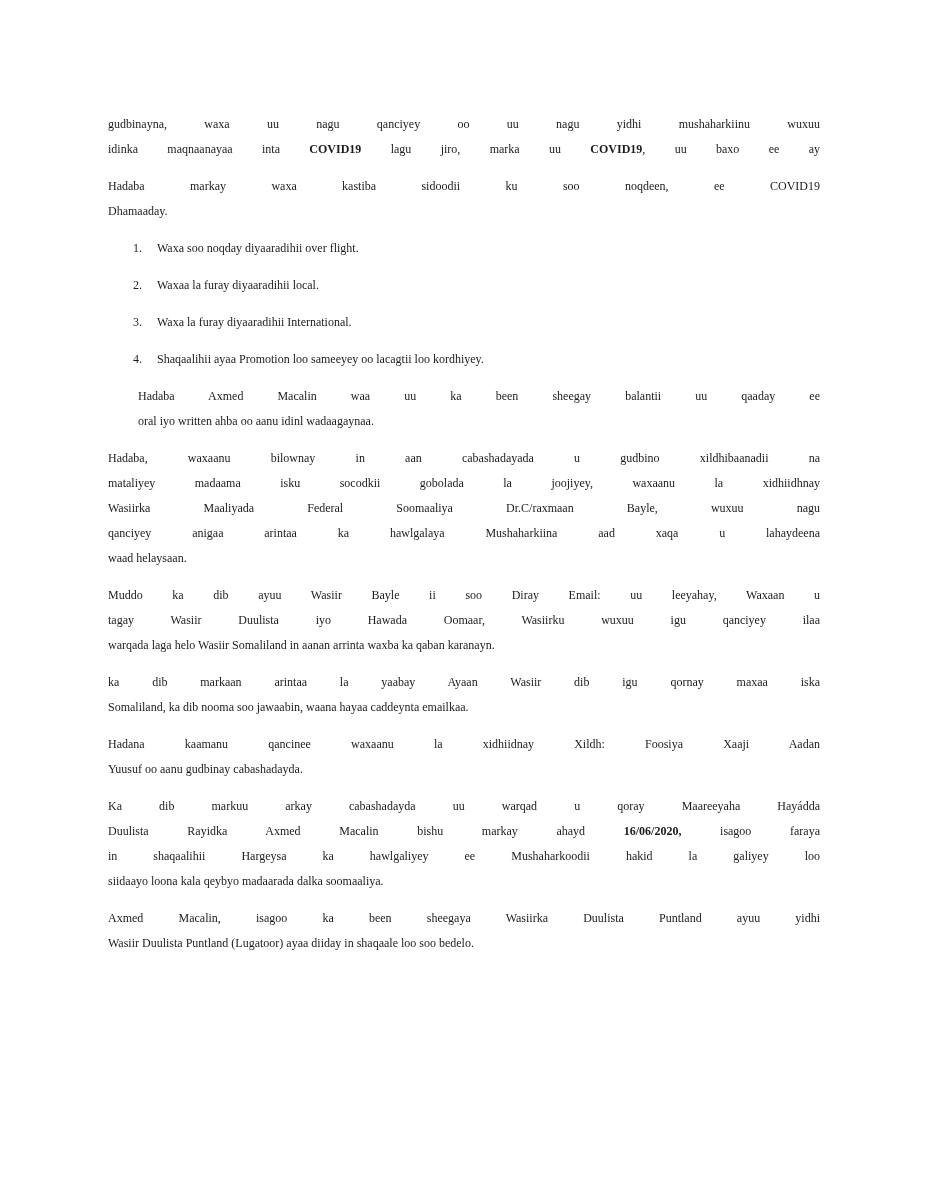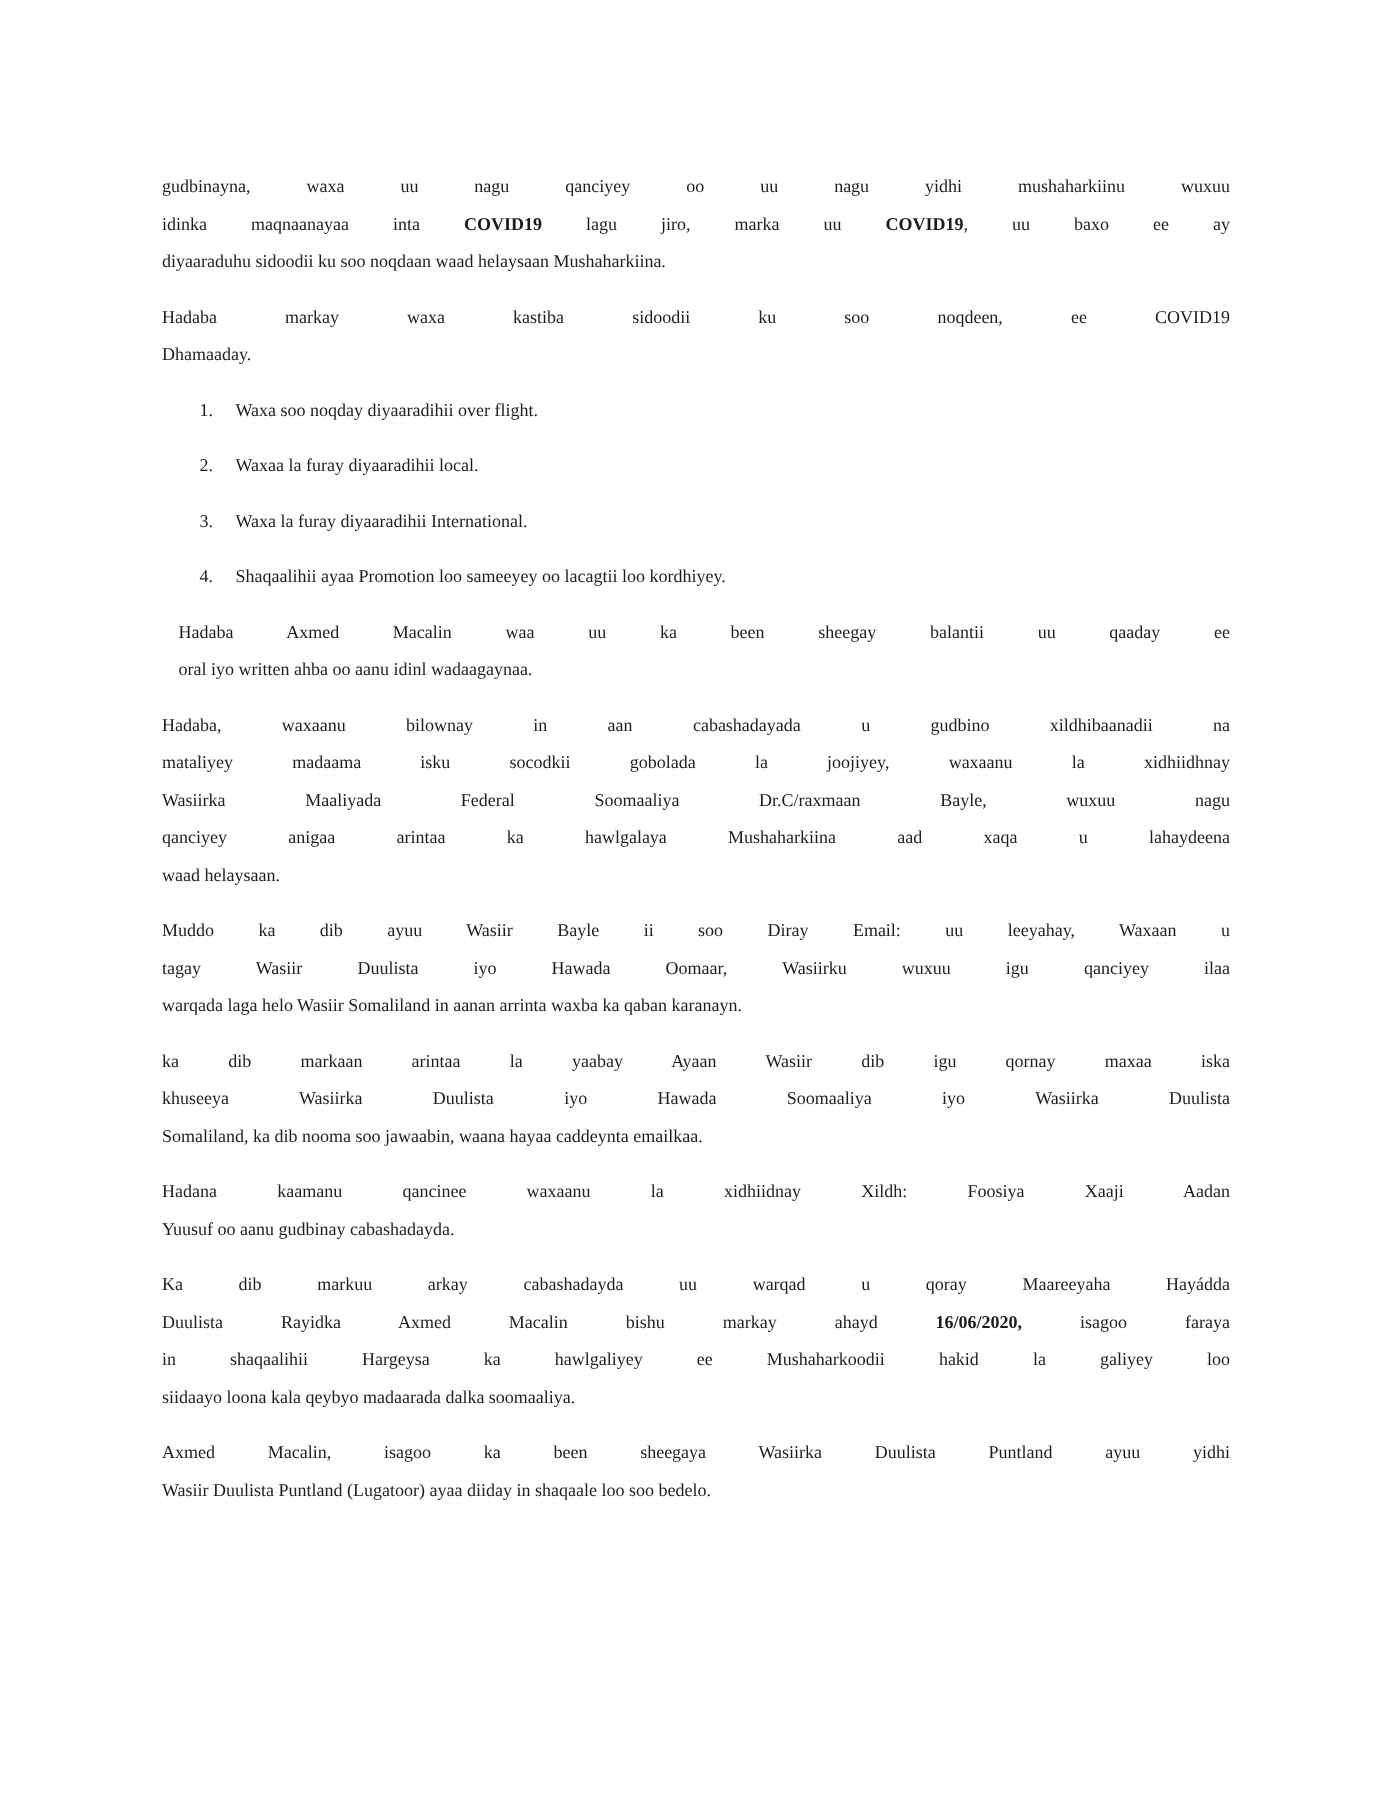--- a/index.html
+++ b/index.html
@@ -21,21 +21,21 @@
     width: 712px;
     font-size: 12px;
     line-height: 25px;
     color: #1c1c1c;
     font-family: Liberation Serif, serif;
   }
   .para {
     margin: 0 0 12px 0;
   }
   .para.indent {
-    margin-left: 11px;
+    margin-left: 30px;
   }
   .line {
     text-align: justify;
     text-align-last: justify;
   }
   .line.last {
     text-align-last: left;
   }
   .list-item {
     display: flex;
@@ -54,21 +54,20 @@
   }
 </style>
 </head>
 <body style="background: rgb(255, 255, 255);">
 
 <main class="page">
   <section class="doc-content" id="doc-content" style="color: rgb(28, 28, 28);">
       <div class="para">
         <div class="line">gudbinayna, waxa uu nagu qanciyey oo uu nagu yidhi mushaharkiinu wuxuu</div>
         <div class="line">idinka maqnaanayaa inta <b>COVID19</b> lagu jiro, marka uu <b>COVID19</b>, uu baxo ee ay</div>
-        <div class="line last">diyaaraduhu sidoodii ku soo noqdaan waad helaysaan Mushaharkiina.</div>
       </div>
       <div class="para">
         <div class="line">Hadaba markay waxa kastiba sidoodii ku soo noqdeen, ee COVID19</div>
         <div class="line last">Dhamaaday.</div>
       </div>
       <div class="list-item">
         <span class="list-num">1.</span>
         <span class="list-text">Waxa soo noqday diyaaradihii over flight.</span>
       </div>
       <div class="list-item">
@@ -94,21 +93,20 @@
         <div class="line">qanciyey anigaa arintaa ka hawlgalaya Mushaharkiina aad xaqa u lahaydeena</div>
         <div class="line last">waad helaysaan.</div>
       </div>
       <div class="para">
         <div class="line">Muddo ka dib ayuu Wasiir Bayle ii soo Diray Email: uu leeyahay, Waxaan u</div>
         <div class="line">tagay Wasiir Duulista iyo Hawada Oomaar, Wasiirku wuxuu igu qanciyey ilaa</div>
         <div class="line last">warqada laga helo Wasiir Somaliland in aanan arrinta waxba ka qaban karanayn.</div>
       </div>
       <div class="para">
         <div class="line">ka dib markaan arintaa la yaabay Ayaan Wasiir dib igu qornay maxaa iska</div>
-        <div class="line">khuseeya Wasiirka Duulista iyo Hawada Soomaaliya iyo Wasiirka Duulista</div>
         <div class="line last">Somaliland, ka dib nooma soo jawaabin, waana hayaa caddeynta emailkaa.</div>
       </div>
       <div class="para">
         <div class="line">Hadana kaamanu qancinee waxaanu la xidhiidnay Xildh: Foosiya Xaaji Aadan</div>
         <div class="line last">Yuusuf oo aanu gudbinay cabashadayda.</div>
       </div>
       <div class="para">
         <div class="line">Ka dib markuu arkay cabashadayda uu warqad u qoray Maareeyaha Hayádda</div>
         <div class="line">Duulista Rayidka Axmed Macalin bishu markay ahayd <b>16/06/2020,</b> isagoo faraya</div>
         <div class="line">in shaqaalihii Hargeysa ka hawlgaliyey ee Mushaharkoodii hakid la galiyey loo</div>

